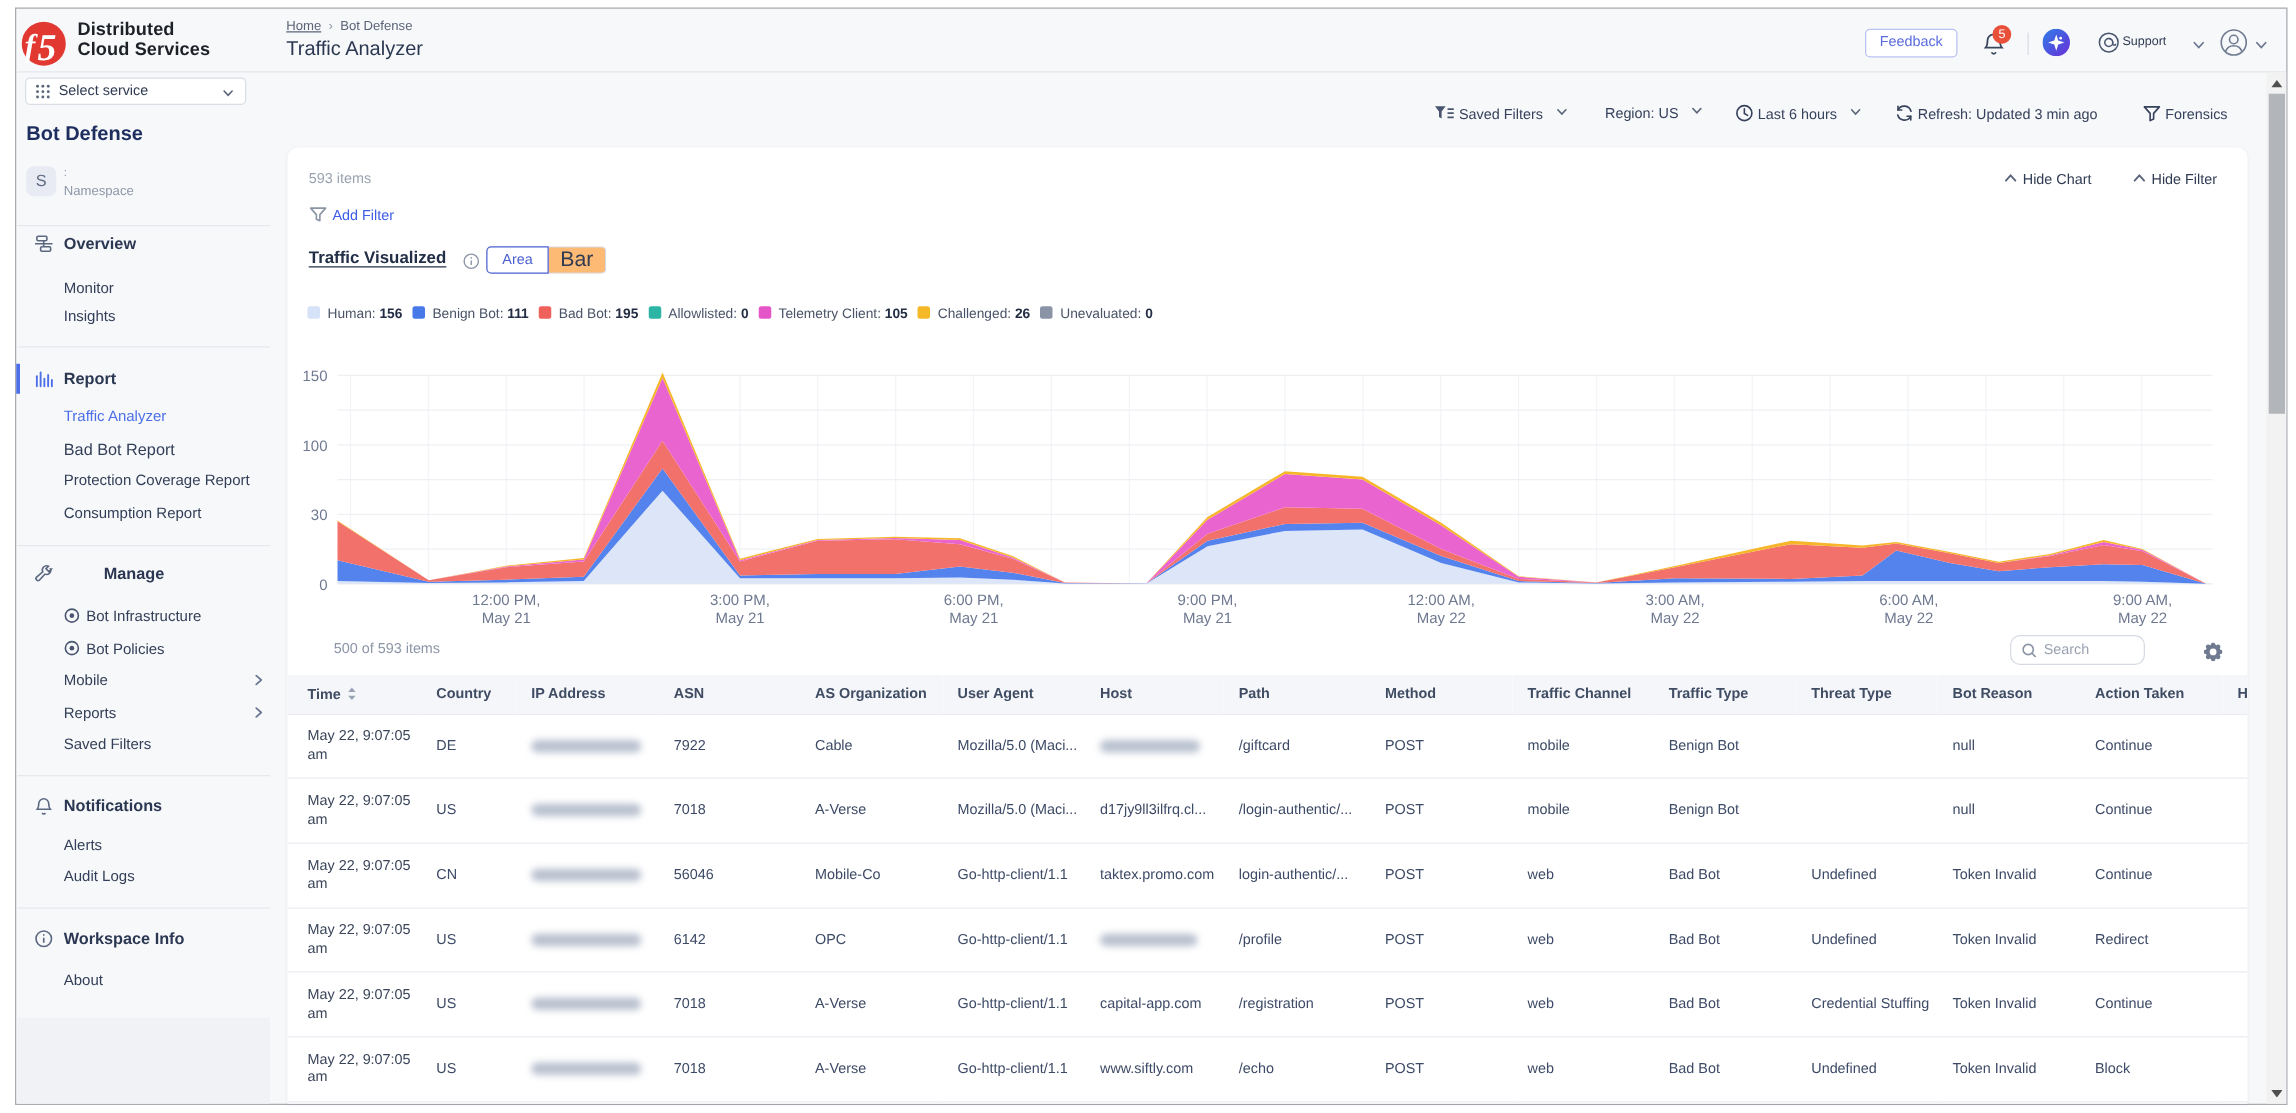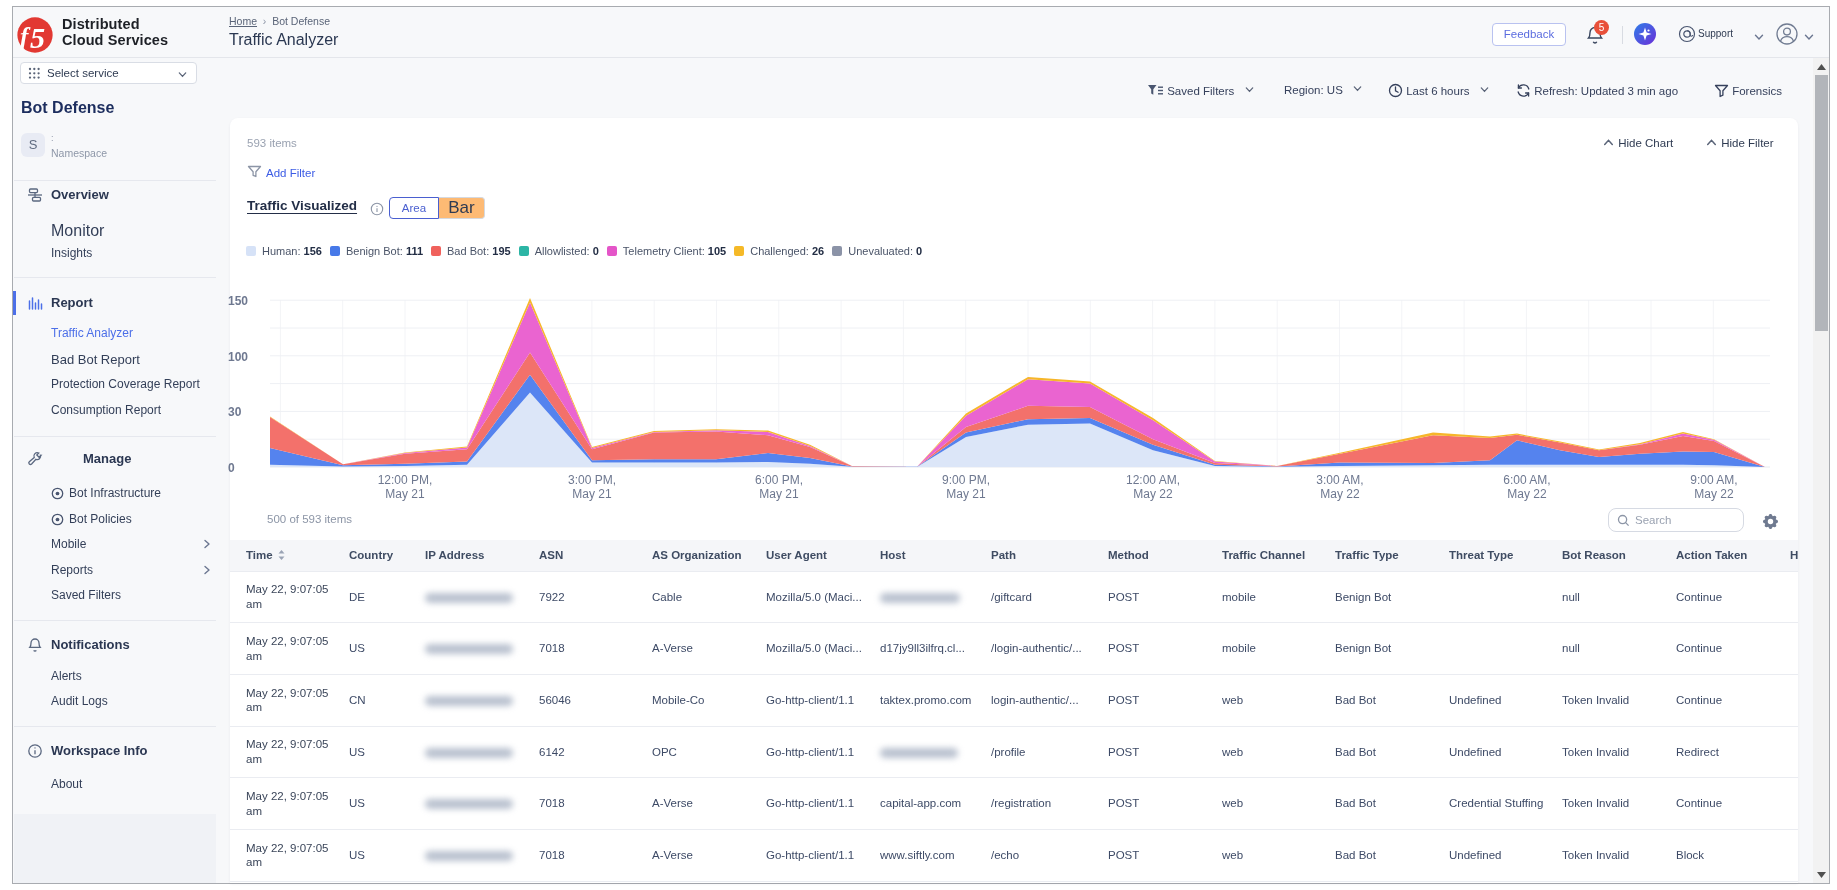--- a/index.html
+++ b/index.html
@@ -10,21 +10,21 @@
 #dtable{border-collapse:collapse;table-layout:fixed;width:1578px;font-size:11.5px;color:#3d4a66;}
 #dtable th{height:31px;background:#f5f6f9;font-size:11.5px;font-weight:bold;color:#3f4c63;text-align:left;padding:0 4px 0 12px;white-space:nowrap;overflow:hidden;}
 #dtable th:first-child{padding-left:16px;}
 #dtable td{height:51.7px;border-bottom:1px solid #eaecf1;padding:0 2px 0 12px;white-space:nowrap;overflow:hidden;vertical-align:middle;line-height:14.5px;}
 #dtable td:first-child{padding-left:16px;color:#3a4559;}
 #dtable tbody tr:first-child td{border-top:1px solid #eaecf1;}
 .leg{font-size:11px;color:#4a5468;margin-right:8px;white-space:nowrap;}
 .leg b{color:#222d44;}
 .sw{display:inline-block;width:10px;height:10px;border-radius:2px;margin-right:6px;vertical-align:-1px;}
 .xlab{position:absolute;width:120px;text-align:center;top:474px;font-size:12px;color:#6e7890;line-height:13.5px;}
-.ylab{position:absolute;left:228px;width:34px;text-align:left;font-size:12px;color:#6e7890;font-weight:bold;}
+.ylab{position:absolute;left:228px;width:34px;text-align:right;font-size:12px;color:#6e7890;}
 .fitem{position:absolute;top:83px;font-size:11.5px;color:#36415c;white-space:nowrap;z-index:3;}
 .chev{display:inline-block;margin-left:6px;}
 </style></head>
 <body>
 <div id="frame"></div>
 <div id="topline"></div>
 
 <div class="abs" style="left:17px;top:17px;width:36px;height:36px;z-index:3;">
 <svg width="36" height="36" viewBox="0 0 100 100">
       <circle cx="50" cy="50" r="49" fill="#e23832"></circle>
@@ -138,21 +138,21 @@
         <path d="M6.7 13.4a1.5 1.5 0 0 0 2.6 0"></path>
       </svg></div>
 <div style="position:absolute;left:51px;top:637px;font-size:13px;font-weight:bold;color:#2b3752;line-height:16px;">Notifications</div>
 <div style="position:absolute;left:27px;top:743px;width:16px;height:16px;"><svg width="16" height="16" viewBox="0 0 16 16" fill="none" stroke="#5b6880" stroke-width="1.3">
         <circle cx="8" cy="8" r="6.2"></circle>
         <line x1="8" y1="7.2" x2="8" y2="11.2"></line>
         <circle cx="8" cy="4.9" r="0.7" fill="#5b6880" stroke="none"></circle>
       </svg></div>
 <div style="position:absolute;left:51px;top:743px;font-size:13px;font-weight:bold;color:#2b3752;line-height:16px;">Workspace Info</div>
 <div style="position:absolute;left:13px;top:291px;width:3px;height:24px;background:#4c6fe8;"></div>
-<div style="position:absolute;left:51px;top:223px;font-size:16px;color:#333f58;line-height:15px;">Monitor</div>
+<div style="position:absolute;left:51px;top:223px;font-size:12px;color:#333f58;line-height:15px;">Monitor</div>
 <div style="position:absolute;left:51px;top:246px;font-size:12px;color:#333f58;line-height:15px;">Insights</div>
 <div style="position:absolute;left:51px;top:326px;font-size:12px;color:#4c6fe8;line-height:15px;">Traffic Analyzer</div>
 <div style="position:absolute;left:51px;top:352px;font-size:13px;color:#333f58;line-height:15px;">Bad Bot Report</div>
 <div style="position:absolute;left:51px;top:377px;font-size:12px;color:#333f58;line-height:15px;">Protection Coverage Report</div>
 <div style="position:absolute;left:51px;top:403px;font-size:12px;color:#333f58;line-height:15px;">Consumption Report</div>
 <div style="position:absolute;left:51px;top:486px;width:13px;height:13px;"><svg width="13" height="13" viewBox="0 0 14 14" fill="none" stroke="#4a5670" stroke-width="1.4">
         <circle cx="7" cy="7" r="5.6"></circle>
         <circle cx="7" cy="7" r="2" fill="#4a5670" stroke="none"></circle>
       </svg></div>
 <div style="position:absolute;left:69px;top:486px;font-size:12px;color:#333f58;line-height:15px;">Bot Infrastructure</div>
@@ -281,21 +281,21 @@
     <div class="xlab" style="left:532px;">3:00 PM,<br>May 21</div>
     <div class="xlab" style="left:719px;">6:00 PM,<br>May 21</div>
     <div class="xlab" style="left:906px;">9:00 PM,<br>May 21</div>
     <div class="xlab" style="left:1093px;">12:00 AM,<br>May 22</div>
     <div class="xlab" style="left:1280px;">3:00 AM,<br>May 22</div>
     <div class="xlab" style="left:1467px;">6:00 AM,<br>May 22</div>
     <div class="xlab" style="left:1654px;">9:00 AM,<br>May 22</div>
 </div>
 
 <div class="abs" style="left:230px;top:513px;z-index:4;font-size:11.5px;color:#8c95a6;"><span style="margin-left:37px;">500 of 593 items</span></div>
-<div class="abs" style="left:1608px;top:508px;width:136px;height:24px;border:1px solid #d6dae3;border-radius:8px;background:#fff;z-index:4;">
+<div class="abs" style="left:1608px;top:508px;width:108px;height:24px;border:1px solid #d6dae3;border-radius:8px;background:#fff;z-index:4;">
   <svg style="position:absolute;left:8px;top:5px;" width="13" height="13" viewBox="0 0 14 14" fill="none" stroke="#8c95a6" stroke-width="1.4">
       <circle cx="6" cy="6" r="4.4"></circle>
       <line x1="9.3" y1="9.3" x2="12.5" y2="12.5"></line>
     </svg>
   <span style="position:absolute;left:26px;top:5px;font-size:11.5px;color:#9aa2b1;">Search</span>
 </div>
 <div class="abs" style="left:1763px;top:514px;width:15px;height:15px;z-index:4;">
   <svg width="15" height="15" viewBox="0 0 16 16" fill="#6f7a90">
       <path d="M9.796 1.343c-.527-1.79-3.065-1.79-3.592 0l-.094.319a.873.873 0 0 1-1.255.52l-.292-.16c-1.64-.892-3.433.902-2.54 2.541l.159.292a.873.873 0 0 1-.52 1.255l-.319.094c-1.79.527-1.79 3.065 0 3.592l.319.094a.873.873 0 0 1 .52 1.255l-.16.292c-.892 1.64.901 3.433 2.541 2.54l.292-.159a.873.873 0 0 1 1.255.52l.094.319c.527 1.79 3.065 1.79 3.592 0l.094-.319a.873.873 0 0 1 1.255-.52l.292.16c1.64.893 3.433-.902 2.54-2.541l-.159-.292a.873.873 0 0 1 .52-1.255l.319-.094c1.79-.527 1.79-3.065 0-3.592l-.319-.094a.873.873 0 0 1-.52-1.255l.16-.292c.893-1.64-.902-3.433-2.541-2.54l-.292.159a.873.873 0 0 1-1.255-.52l-.094-.319zM8 5.1a2.9 2.9 0 1 1 0 5.8 2.9 2.9 0 0 1 0-5.8z" fill-rule="evenodd"></path>
     </svg>

